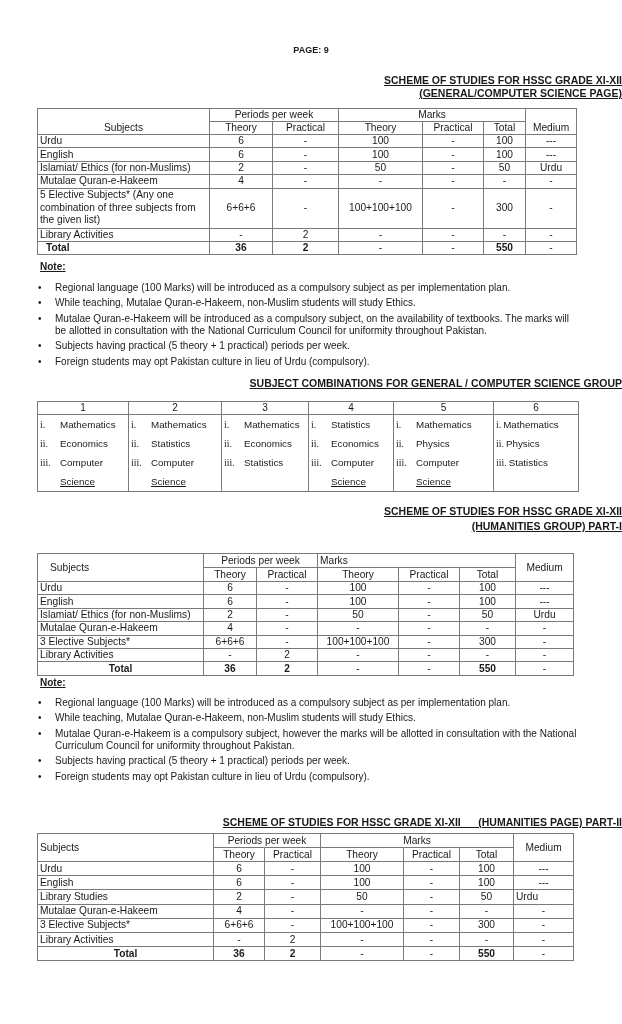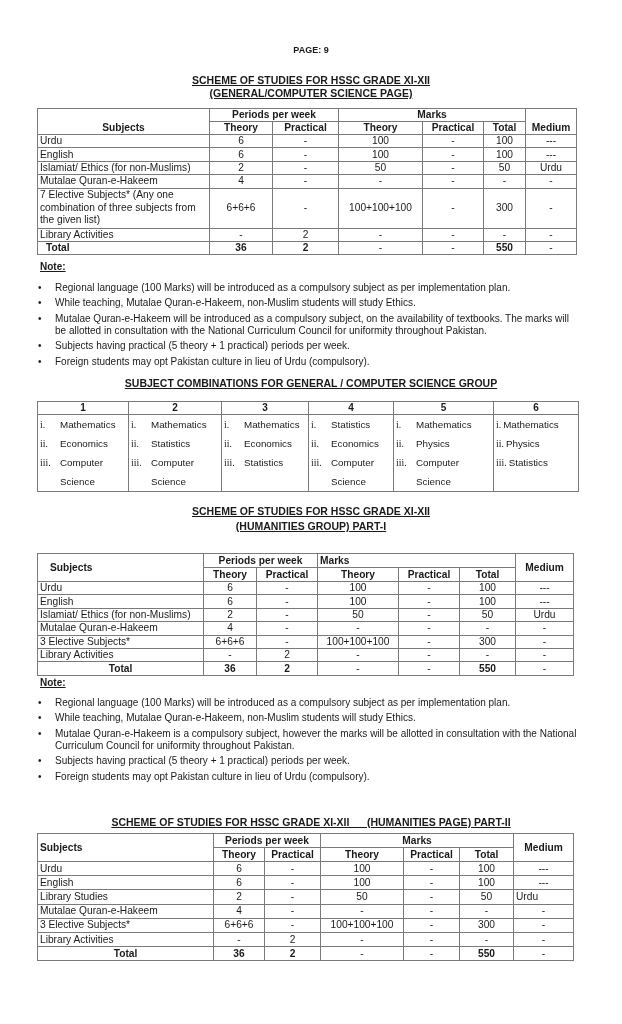--- a/index.html
+++ b/index.html
@@ -1,37 +1,37 @@
 <!DOCTYPE html>
 <html><head>
 <meta charset="utf-8">
 <style>
   html, body { margin: 0; padding: 0; background: #ffffff; }
   body { width: 622px; height: 1024px; position: relative; overflow: hidden;
          font-family: "Liberation Sans", sans-serif; color: #1a1a1a; }
   .abs { position: absolute; }
   .page-no { left: 0; width: 622px; top: 45px; text-align: center; font-size: 9px; font-weight: bold; }
-  .title { left: 0; width: 622px; text-align: center; font-size: 10.5px; font-weight: bold; text-decoration: underline; line-height: 12px; }
+  .title { left: 0; width: 622px; text-align: right; font-size: 10.5px; font-weight: bold; text-decoration: underline; line-height: 12px; }
   table { position: absolute; border-collapse: collapse; table-layout: fixed; font-size: 10.2px; }
   td, th { border: 1px solid #7a7a7a; padding: 0 2px; line-height: 12px; white-space: nowrap; overflow: hidden; }
-  th { font-weight: bold; }
+  th { font-weight: normal; }
   td.c { text-align: center; }
   td.l { text-align: left; }
   td.b { font-weight: bold; }
   td.wrap { white-space: normal; line-height: 12.5px; }
   .note { font-size: 10px; font-weight: bold; text-decoration: underline; }
   ul.notes { position: absolute; margin: 0; padding: 0; list-style: none; font-size: 10px; line-height: 12px; }
   ul.notes li { position: relative; padding-left: 17px; margin-bottom: 3.4px; }
   ul.notes li .bullet { position: absolute; left: 0; top: 0; }
   .combo td { border: 1px solid #7a7a7a; font-size: 9.8px; vertical-align: top; white-space: normal; padding: 0; }
   .combo th { font-size: 10px; }
   .combo .item { display: flex; line-height: 19px; height: 19px; }
   .combo .num { width: 20px; padding-left: 2px; font-family: "Liberation Serif", serif; }
   .combo .num.tight { width: auto; padding-right: 2px; }
-  .combo .cont { padding-left: 22px; line-height: 19px; }
+  .combo .cont { padding-left: 22px; line-height: 19px; text-decoration: underline; }
 </style>
 </head>
 <body>
 
 <div class="abs page-no">PAGE: 9</div>
 
 <div class="abs title" style="top:74px">SCHEME OF STUDIES FOR HSSC GRADE XI-XII</div>
 <div class="abs title" style="top:87px">(GENERAL/COMPUTER SCIENCE PAGE)</div>
 
 <table style="left:37px; top:108px; width:539px;">
@@ -90,21 +90,21 @@
       <tr style="height: 13.4px;">
         <td class="l">Mutalae Quran-e-Hakeem</td>
         <td class="c">4</td>
         <td class="c">-</td>
         <td class="c">-</td>
         <td class="c">-</td>
         <td class="c">-</td>
         <td class="c">-</td>
       </tr>
       <tr style="height: 40px;">
-        <td class="l wrap">7 Elective Subjects* (Any one combination of three subjects from the given list)</td>
+        <td class="l wrap">5 Elective Subjects* (Any one combination of three subjects from the given list)</td>
         <td class="c">6+6+6</td>
         <td class="c">-</td>
         <td class="c">100+100+100</td>
         <td class="c">-</td>
         <td class="c">300</td>
         <td class="c">-</td>
       </tr>
       <tr style="height: 13.4px;">
         <td class="l">Library Activities</td>
         <td class="c">-</td>

